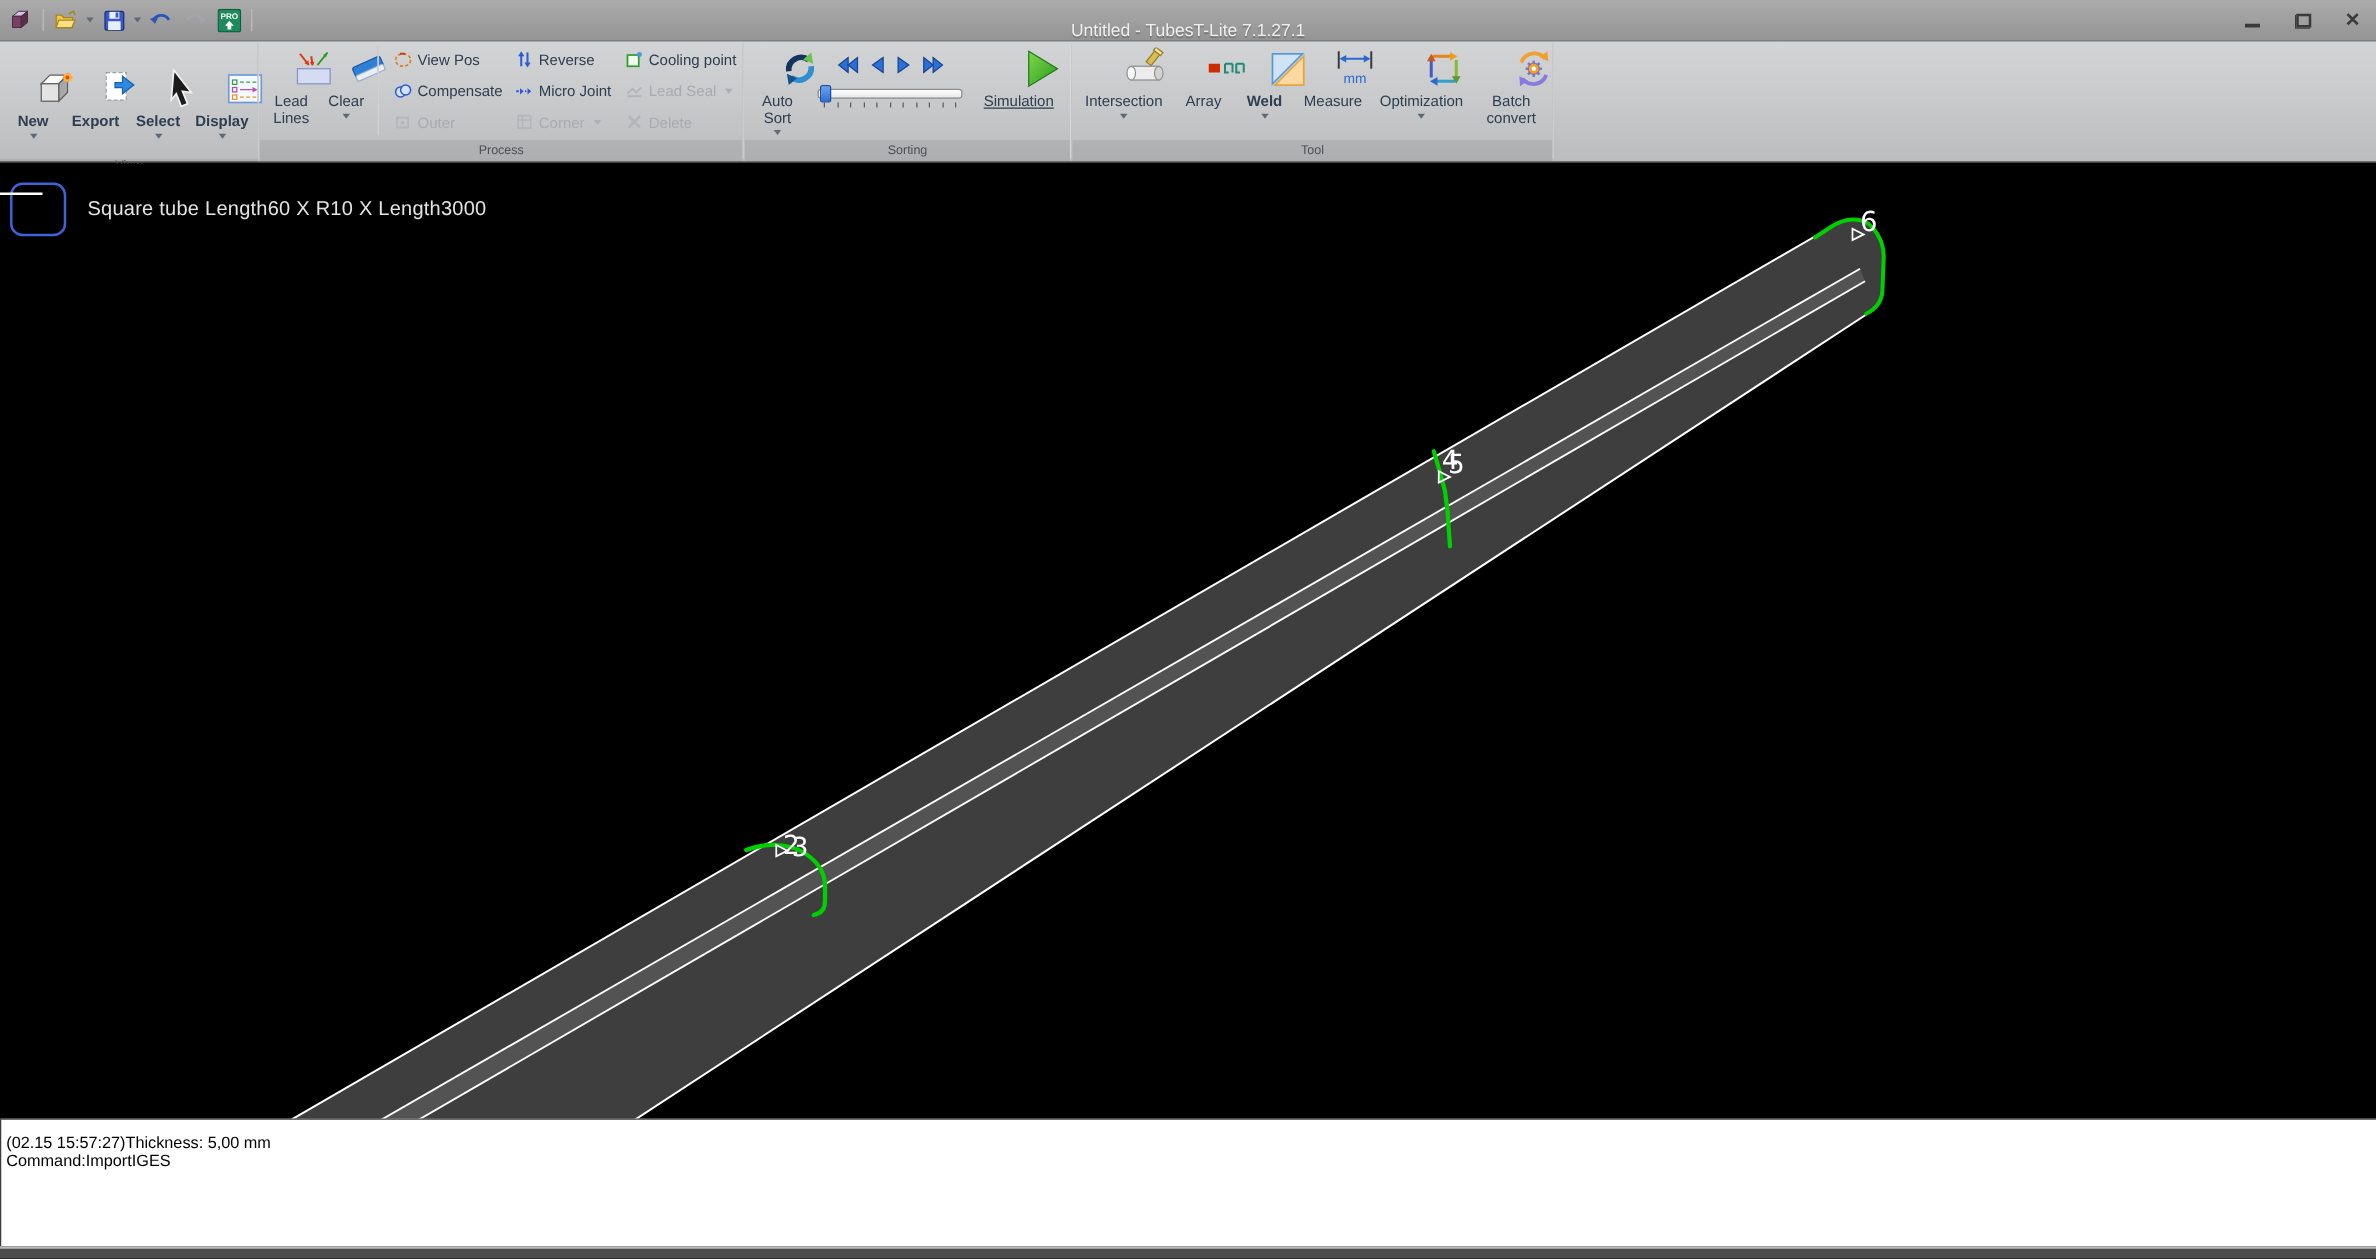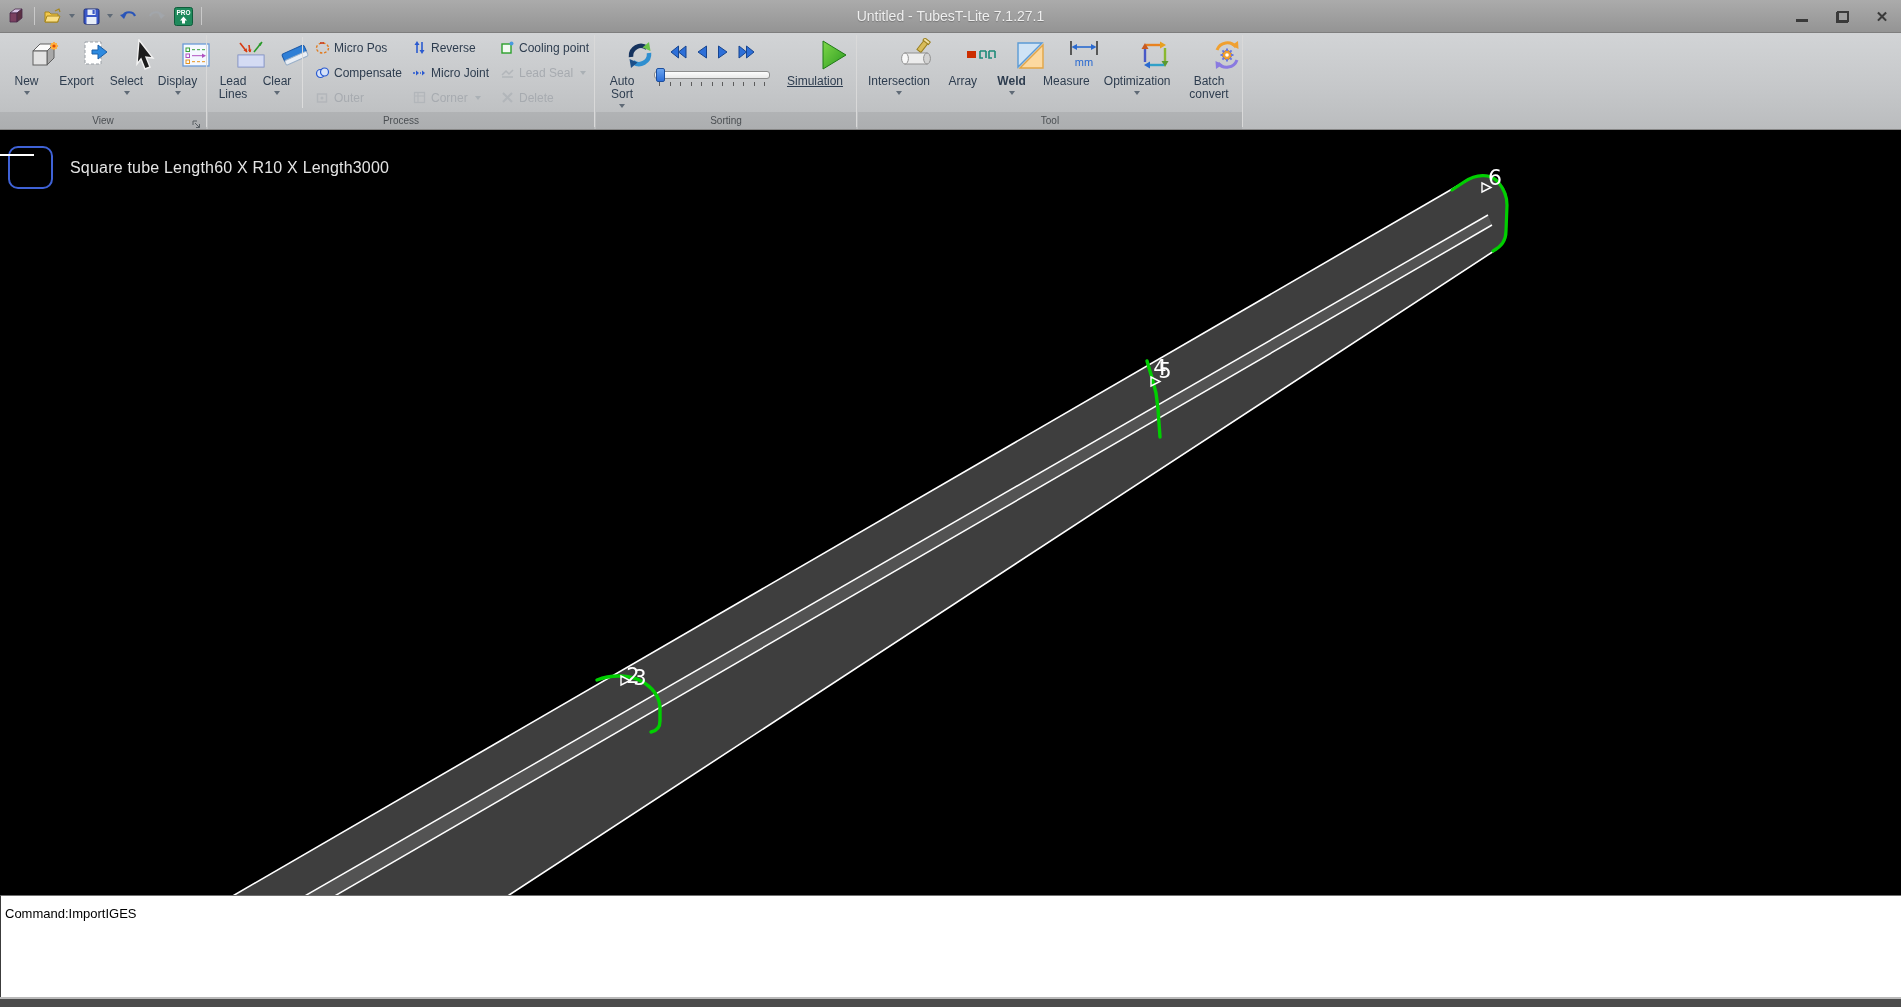--- a/index.html
+++ b/index.html
@@ -3,21 +3,21 @@
 <meta charset="utf-8">
 <style>
   * { margin:0; padding:0; box-sizing:border-box; }
   html,body { width:1901px; height:1007px; overflow:hidden; background:#000;
     font-family:"Liberation Sans", sans-serif; -webkit-font-smoothing:antialiased; }
   #app { position:relative; width:1901px; height:1007px; }
 
   
   .titlebar { position:absolute; top:0; left:0; width:100%; height:33px;
     background:linear-gradient(#ababab,#949494); border-bottom:1px solid #7e7e7e;
-    display:flex; align-items:center; }
+    display:flex; align-items:flex-end; }
   .qat { display:flex; align-items:center; gap:3px; padding-left:4px; height:100%; }
   .qat .qbtn { width:24px; height:24px; display:flex; align-items:center; justify-content:center; border-radius:3px; }
   .qat .qsep { width:1px; height:18px; background:#7c7c7c; border-right:1px solid #c9c9c9; margin:0 3px; }
   .qat .qcaret { width:0; height:0; border-left:3px solid transparent; border-right:3px solid transparent;
     border-top:4px solid #5f6a76; margin:0 1px; }
   .wtitle { position:absolute; left:0; right:0; text-align:center; color:#efefef; font-size:14px;
     text-shadow:0 1px 1px rgba(0,0,0,.25); pointer-events:none; }
   .wctrls { position:absolute; right:6px; top:0; height:33px; display:flex; align-items:center; gap:14px; }
   .wbtn { width:26px; height:20px; display:flex; align-items:center; justify-content:center; color:#333; }
   .glyph-min { width:12px; height:3px; background:#3a3a3a; margin-top:8px; }
@@ -140,21 +140,21 @@
         </div>
       <div class="wbtn">
           <span class="glyph-close">✕</span>
         </div>
     </div>
   </div>
 
   <div class="ribbon">
 
     <div class="rgroup" style="left:0; width:206px;">
-      <div class="rbody" style="justify-content:space-around; padding:0 2px;">
+      <div class="rbody" style="justify-content:space-around; padding:16px 2px;font-weight:bold;">
         <div class="bigbtn" style="width:46px;">
           <div class="bicon">
             <svg width="32" height="32" viewBox="0 0 32 32">
               <polygon points="4,12 11,5 25,5 18,12" fill="#fbfbfb" stroke="#606060"></polygon>
               <polygon points="18,12 25,5 25,19 18,26" fill="#a8a8a8" stroke="#606060"></polygon>
               <rect x="4" y="12" width="14" height="14" fill="#e3e3e3" stroke="#606060"></rect>
               <rect x="22" y="4" width="6" height="6" fill="#ff9a1f" transform="rotate(45 25 7)"></rect>
               <rect x="22" y="4" width="6" height="6" fill="#ffb23f"></rect>
               <circle cx="25" cy="7" r="1.6" fill="#e04a00"></circle>
             </svg>
@@ -238,21 +238,21 @@
           <span class="caret-d"></span>
         </div>
         <div class="vdivider"></div>
 
         <div class="smallgrid">
           <div class="smallbtn">
             <svg width="15" height="15" viewBox="0 0 15 15">
               <ellipse cx="7.5" cy="8" rx="6" ry="5" fill="none" stroke="#e07b1f" stroke-width="1.4" stroke-dasharray="2.5,1.8"></ellipse>
               <path d="M5 3 L9 3" stroke="#c83a1a" stroke-width="1.6"></path>
             </svg>
-            <span>Micro Pos</span>
+            <span>View Pos</span>
           </div>
           <div class="smallbtn">
             <svg width="15" height="15" viewBox="0 0 15 15">
               <path d="M5 13 V4" stroke="#2a5ad0" stroke-width="1.6"></path>
                 <polygon points="5,1 2.5,5 7.5,5" fill="#2a5ad0"></polygon>
               <path d="M10 2 V11" stroke="#2a5ad0" stroke-width="1.6"></path>
                 <polygon points="10,14 7.5,10 12.5,10" fill="#2a5ad0"></polygon>
             </svg>
             <span>Reverse</span>
           </div>
@@ -518,17 +518,18 @@
         <polygon points="1482,52 1491,56.5 1482,61" fill="none" stroke="#ffffff" stroke-width="1.4"></polygon>
         <text x="1495" y="54" font-size="22" fill="#ffffff" text-anchor="middle" font-family="DejaVu Sans, sans-serif">6</text>
       </g>
     </svg>
 
     <div class="partbadge"></div>
     <div class="partlabel">Square tube Length60 X R10 X Length3000</div>
   </div>
 
   <div class="statusbar">
+    <div>(02.15 15:57:27)Thickness: 5,00 mm</div>
     <div>Command:ImportIGES</div>
   </div>
   <div class="bottomstrip"></div>
 
 </div>
 
 </body></html>

